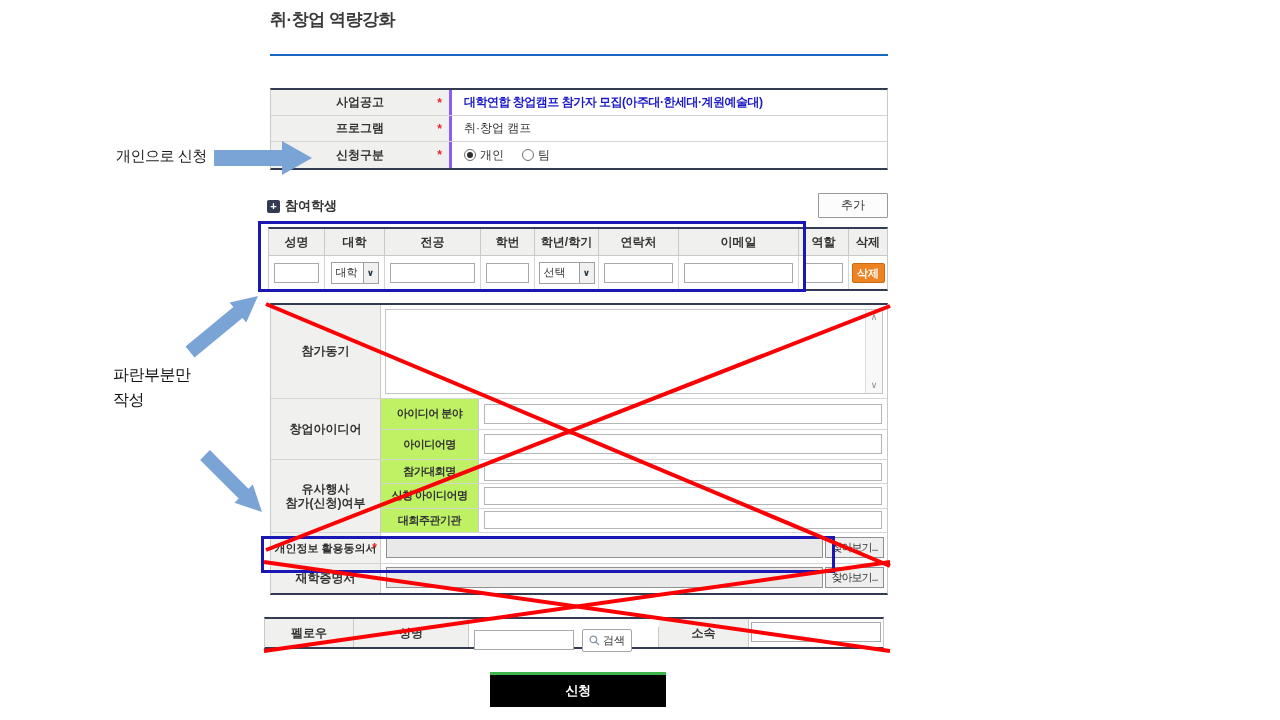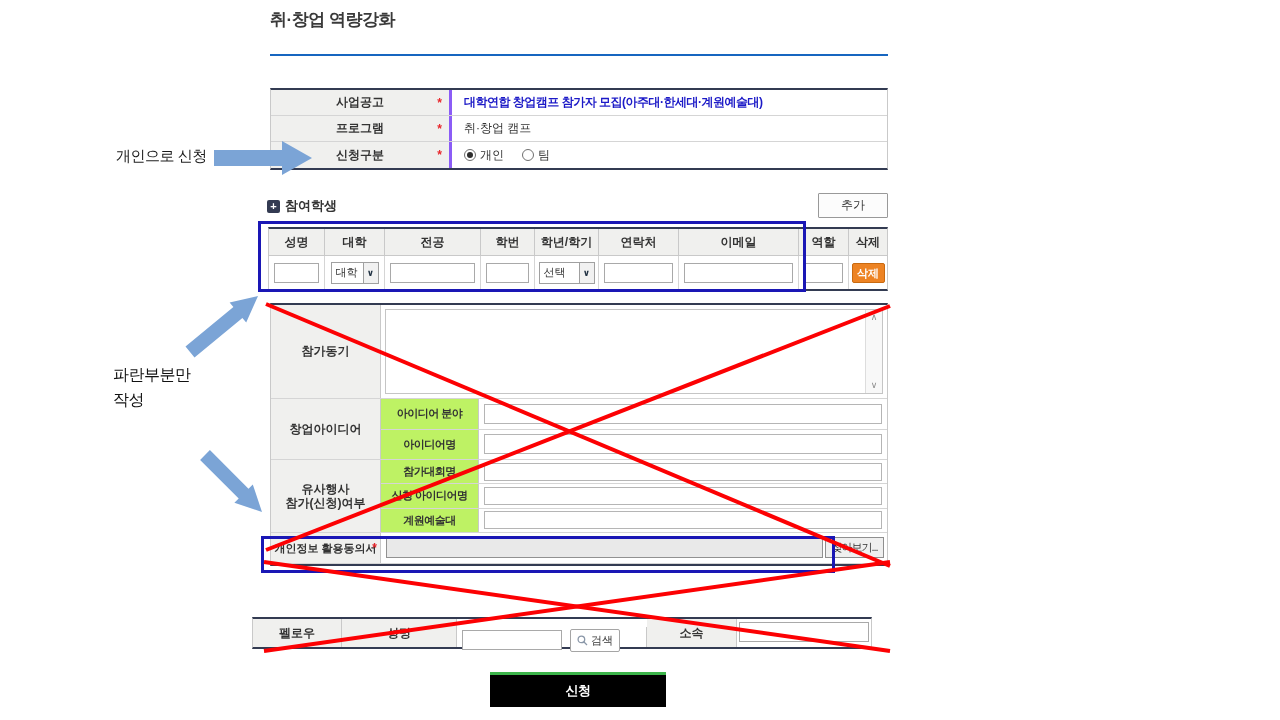--- a/index.html
+++ b/index.html
@@ -58,21 +58,21 @@
   .subrow.last { border-bottom:none; }
   .sublbl { width:98px; align-self:stretch; background:#bef264; border-right:1px solid #c9c9c9; display:flex; align-items:center; justify-content:center; font-size:11px; font-weight:bold; color:#333; letter-spacing:-0.5px; }
   .subinp { flex:1; display:flex; align-items:center; padding:0 5px; }
   .subinp input { width:100%; border:1px solid #b5b5b5; background:#fff; font-size:12px; padding:0 3px; }
   .filecell { flex:1; position:relative; }
   .fileinp { position:absolute; left:5px; top:4px; width:437px; height:21px; background:#e9e9e9; border:1px solid #919191; }
   .btn-browse { position:absolute; right:3px; top:4px; width:59px; height:21px; background:#efefef; border:1px solid #8f8f8f; font-size:11px; color:#333; text-align:center; line-height:19px; letter-spacing:-1px; }
   .two-line { text-align:center; line-height:14px; }
 
   
-  #fellow-table { left:252px; top:617px; width:620px; }
+  #fellow-table { left:264px; top:617px; width:620px; }
   .fel-grid { display:grid; grid-template-columns:89px 115px 190px 90px 1fr; height:28px; }
   .felc { border-right:1px solid #c9c9c9; display:flex; align-items:center; justify-content:center; }
   .felc.gray { background:#f0f0ee; font-size:12px; font-weight:bold; color:#333; }
   .felc:last-child { border-right:none; }
   .fel-search { position:relative;margin-top:8px; }
   .fel-search input { position:absolute; left:5px; top:3px; width:100px; height:20px; border:1px solid #a9a9a9; font-size:12px; padding:0 3px; }
   .btn-search { position:absolute; left:113px; top:2px; width:50px; height:23px; background:#fff; border:1px solid #a5a5a5; border-radius:2px; display:flex; align-items:center; justify-content:center; gap:3px; font-size:11px; color:#333; }
   .fel-last { position:relative; }
   .fel-last input { position:absolute; left:2px; top:3px; right:2px; height:20px; border:1px solid #a9a9a9; font-size:12px; padding:0 3px; width:calc(100% - 4px); }
 
@@ -235,39 +235,48 @@
               <input type="text" style="height: 18px;">
             </div>
         </div>
         <div class="subrow" style="flex:1;">
           <div class="sublbl">신청 아이디어명</div>
           <div class="subinp">
               <input type="text" style="height: 18px;">
             </div>
         </div>
         <div class="subrow last" style="flex:1;">
-          <div class="sublbl">계원예술대</div>
+          <div class="sublbl">대회주관기관</div>
           <div class="subinp">
               <input type="text" style="height: 18px;">
             </div>
         </div>
       </div>
     </div>
 
     <div class="row" style="height:31px;">
       <div class="lblcell" style="font-size:11px;">
         <span>개인정보 활용동의서</span>
         <span class="req" style="right:3px;">*</span>
       </div>
       <div class="filecell">
         <div class="fileinp"></div>
         <div class="btn-browse">찾아보기...</div>
       </div>
     </div>
 
+    <div class="row last" style="height:29px;">
+      <div class="lblcell">
+        <span>재학증명서</span>
+      </div>
+      <div class="filecell">
+        <div class="fileinp" style="top:3px;"></div>
+        <div class="btn-browse" style="top:3px;">찾아보기...</div>
+      </div>
+    </div>
   </div>
 
   <div class="tbl" id="fellow-table">
     <div class="fel-grid">
       <div class="felc gray">펠로우</div>
       <div class="felc gray">성명</div>
       <div class="felc fel-search">
         <input type="text" style="">
         <div class="btn-search">
           <svg width="11" height="11" viewBox="0 0 11 11">

